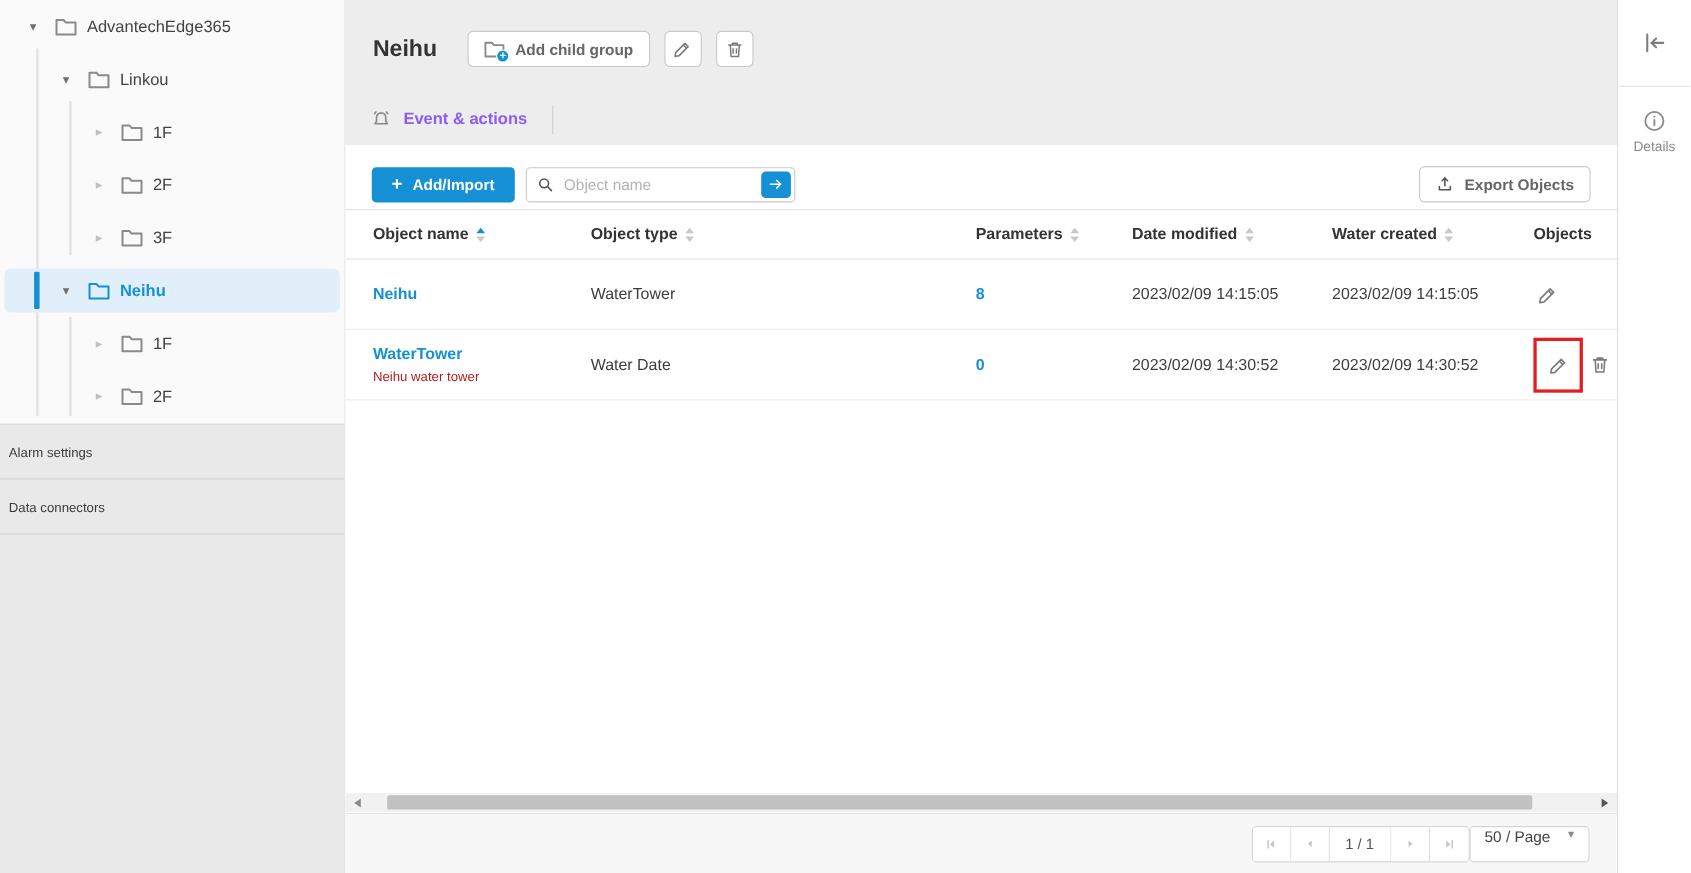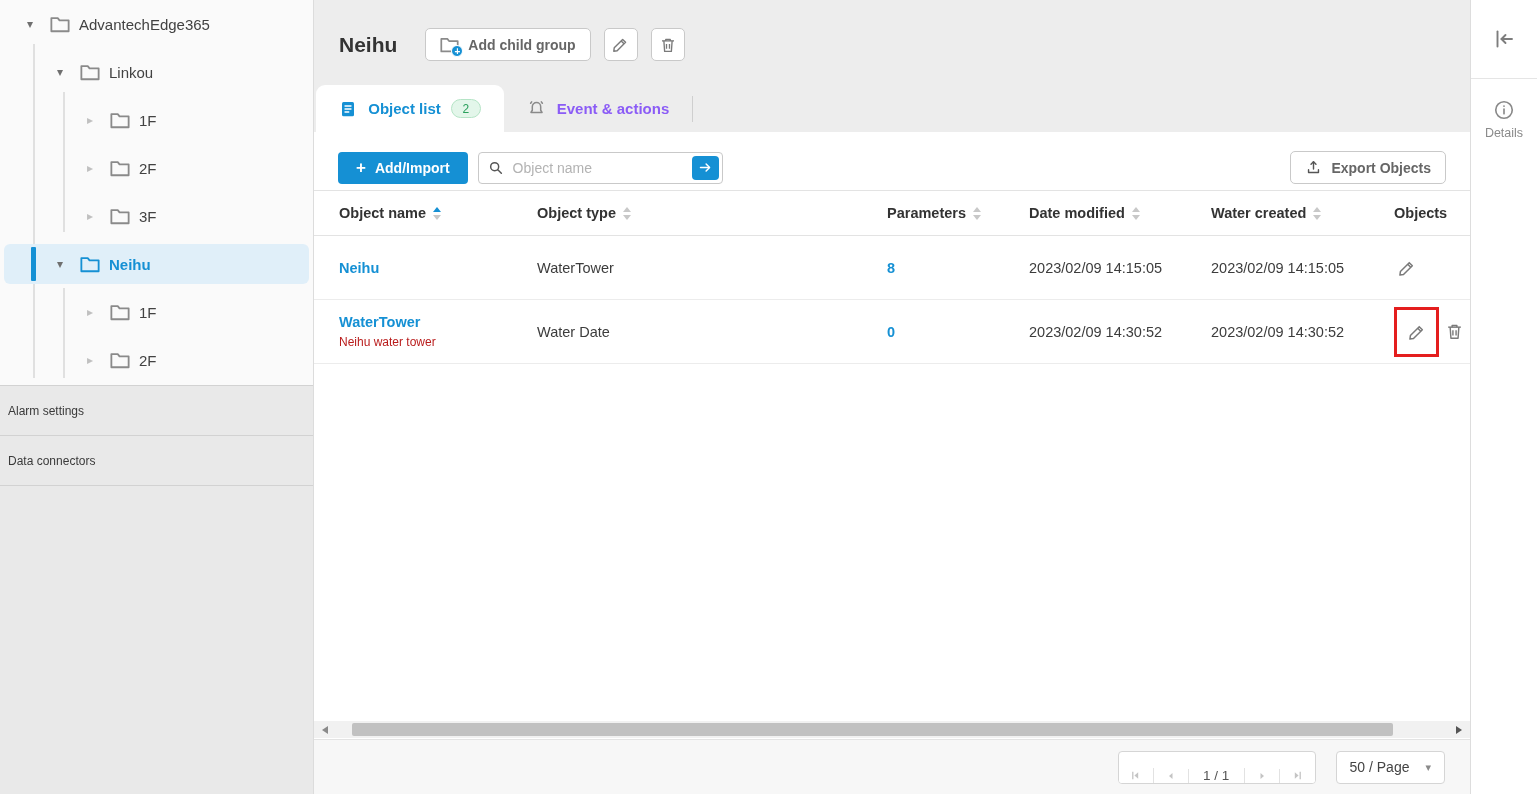--- a/index.html
+++ b/index.html
@@ -90,25 +90,25 @@
   
   .hscroll { position:absolute; left:0; right:0; bottom:1px; height:17px; background:#f1f1f1; display:flex; align-items:center; }
   .hs-arrow { width:22px; height:17px; display:flex; align-items:center; justify-content:center; cursor:pointer; }
   .tri-l { width:0; height:0; border-top:4px solid transparent; border-bottom:4px solid transparent; border-right:6px solid #8a8a8a; }
   .tri-r { width:0; height:0; border-top:4px solid transparent; border-bottom:4px solid transparent; border-left:6px solid #555; }
   .hs-track { position:relative; flex:1; height:100%; }
   .hs-thumb { position:absolute; left:16px; right:55px; top:2px; bottom:2px; background:#c1c1c1; border-radius:2px; cursor:grab; }
 
   
   .bottom-band { height:54px; background:#f7f7f7; display:flex; align-items:center; justify-content:flex-end; padding-right:25px; flex:0 0 54px; }
-  .pager { display:flex; height:33px; border:1px solid #d5d5d5; border-radius:4px; background:#fff; overflow:hidden;align-items:flex-end; }
+  .pager { display:flex; height:33px; border:1px solid #d5d5d5; border-radius:4px; background:#fff; overflow:hidden; }
   .pg-btn { width:35px; display:flex; align-items:center; justify-content:center; border-right:1px solid #e2e2e2; cursor:pointer; background:#fff; border-top:none; border-bottom:none; border-left:none; }
   .pg-btn:last-child { border-right:none; }
   .pg-indicator { width:56px; display:flex; align-items:center; justify-content:center; font-size:13.5px; color:#555; border-right:1px solid #e2e2e2; }
-  .page-size { display:flex; align-items:center; height:33px; border:1px solid #d5d5d5; border-radius:4px; background:#fff; margin-left:20px; padding:0 13px; font-size:14px; color:#444; cursor:pointer; }
+  .page-size { display:flex; align-items:flex-start; height:33px; border:1px solid #d5d5d5; border-radius:4px; background:#fff; margin-left:0; padding:0 13px; font-size:14px; color:#444; cursor:pointer; }
   .page-size .dd-caret { margin-left:16px; color:#8a8a8a; font-size:11px; }
 
   
   .right-rail { width:67px; background:#fff; border-left:1px solid #ddd; display:flex; flex-direction:column; align-items:center; flex:0 0 67px; }
   .collapse-btn { height:78px; width:100%; display:flex; align-items:center; justify-content:center; cursor:pointer; }
   .rail-divider { width:100%; height:1px; background:#e5e5e5; }
   .details-btn { margin-top:20px; display:flex; flex-direction:column; align-items:center; cursor:pointer; color:#8a8a8a; }
   .details-label { font-size:12.5px; margin-top:5px; color:#8a8a8a; }
 </style>
 </head>
@@ -242,30 +242,20 @@
                 <path d="M4 6.5h16"></path>
                 <path d="M9 6.5V4.5h6v2"></path>
                 <path d="M6.5 6.5l1 14h9l1-14"></path>
                 <path d="M10 10.5v6.5M14 10.5v6.5"></path>
               </svg>
           </span>
         </button>
       </div>
 
       <div class="tabs">
-        <div class="tab active">
-          <span class="tab-icon">
-            <svg width="18" height="18" viewBox="0 0 24 24">
-                <rect x="4" y="2.5" width="16" height="19" rx="2" fill="#1590d4"></rect>
-                <path d="M8 8h8M8 12h8M8 16h5" stroke="#fff" stroke-width="1.8" stroke-linecap="round"></path>
-              </svg>
-          </span>
-          <span class="tab-label">Object list</span>
-          <span class="badge">2</span>
-        </div>
         <div class="tab inactive">
           <span class="tab-icon">
             <svg width="19" height="19" viewBox="0 0 24 24" fill="none" stroke="#8a8a8a" stroke-width="1.9" stroke-linejoin="round">
                 <path d="M12 4.5a5.3 5.3 0 0 0-5.3 5.3v4.4L5 17h14l-1.7-2.8V9.8A5.3 5.3 0 0 0 12 4.5z"></path>
                 <path d="M4.6 5.4l1.3-1.8M19.4 5.4l-1.3-1.8" stroke-linecap="round"></path>
               </svg>
           </span>
           <span class="tab-label">Event &amp; actions</span>
         </div>
         <div class="tab-divider"></div>

